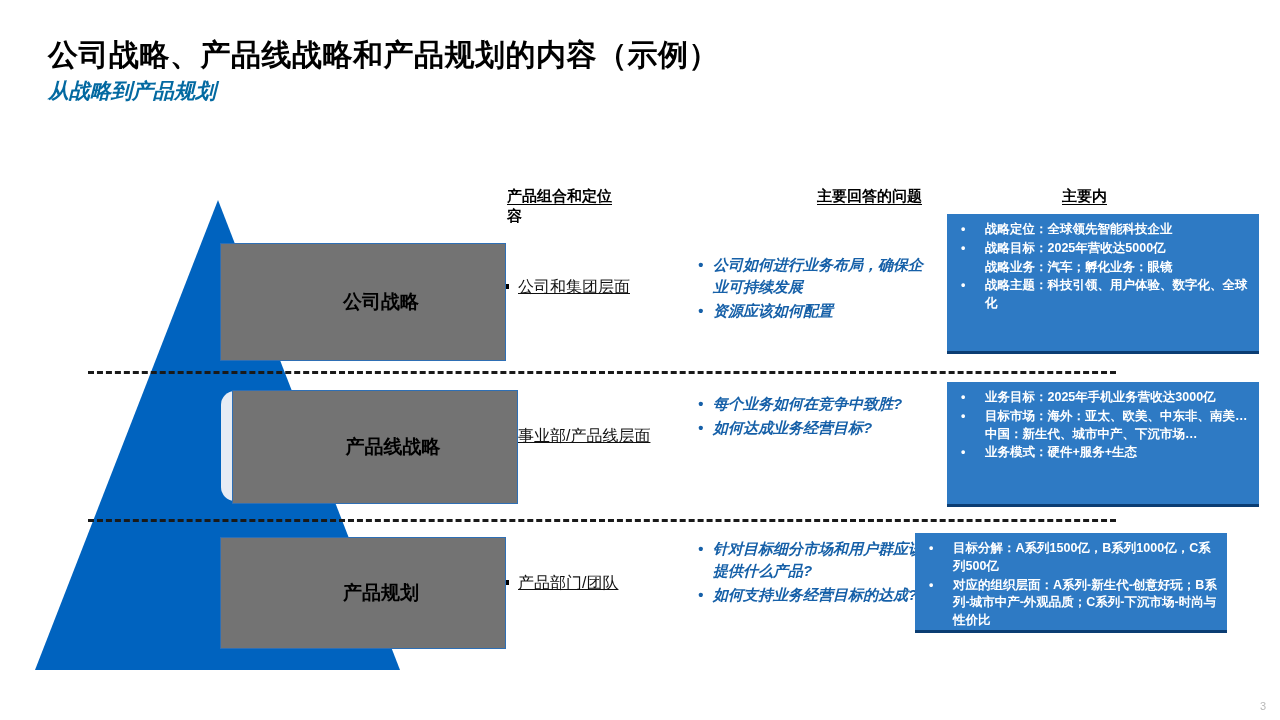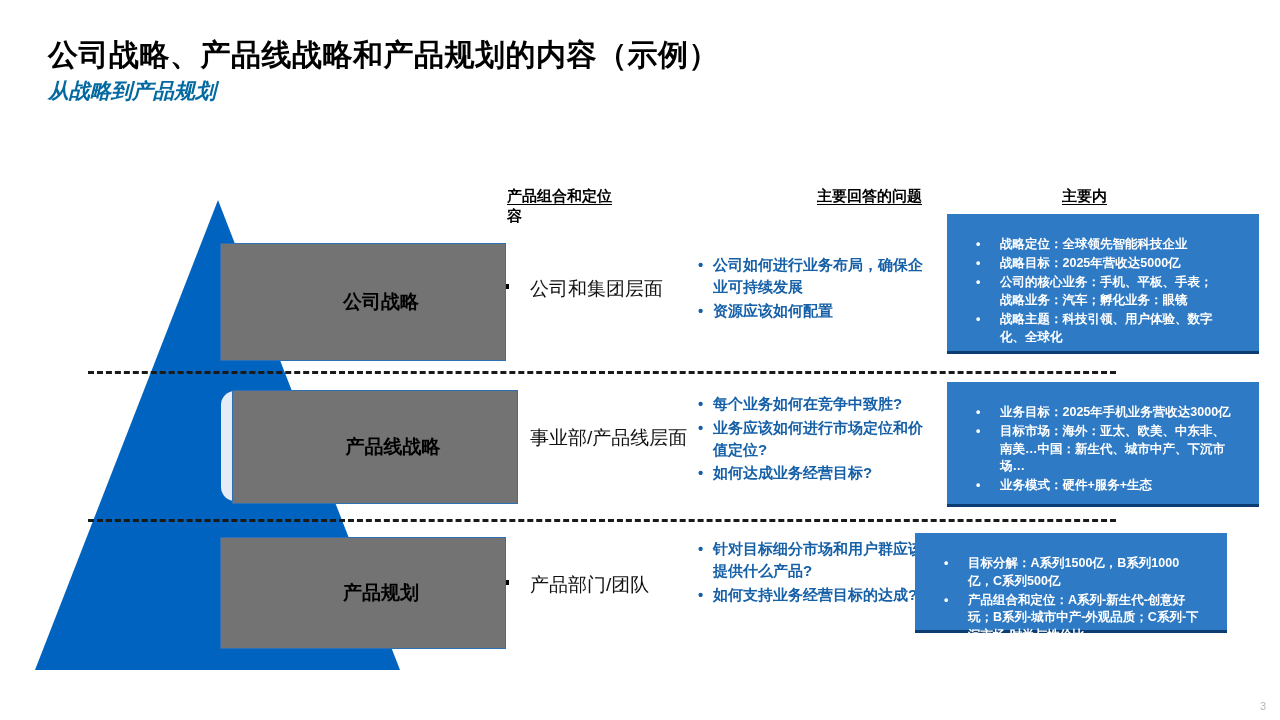--- a/index.html
+++ b/index.html
@@ -103,26 +103,27 @@
     width: 150px;
     height: 110px;
     background: #E6ECF5;
     border-radius: 14px 0 0 14px;
     z-index: 3;
   }
 
   
   .org-item {
     position: absolute;
-    font-size: 19px;
+    font-size: 16px;
     color: #111111;
     display: flex;
     align-items: flex-start;
-    gap: 21px;
+    gap: 9px;
     line-height: 1.4;
+    text-decoration: underline;
   }
   .org-item .sq {
     display: inline-block;
     width: 5px;
     height: 5px;
     background: #000000;
     margin-top: 8px;
     flex: 0 0 auto;
   }
   #org-1 { left: 504px; top: 276px; }
@@ -134,20 +135,21 @@
     position: absolute;
     width: 228px;
     font-size: 15px;
     font-weight: bold;
     color: #1660A8;
     line-height: 1.45;
   }
   .question-list li {
     margin: 0 0 2px 0;
     padding: 0;
+    font-style: italic;
   }
   .question-list ul {
     margin: 0;
     padding-left: 16px;
     list-style: none;
   }
   .question-list li::before {
     content: "•";
     position: absolute;
     margin-left: -15px;
@@ -162,21 +164,21 @@
     background: #2E7AC4;
     border-bottom: 3px solid #0B3D73;
     box-sizing: border-box;
     padding: 7px 10px 7px 8px;
     color: #ffffff;
     font-size: 12.5px;
     font-weight: bold;
     line-height: 1.42;
   }
   .content-box ul {
-    margin: 15px;
+    margin: 0;
     padding: 0;
     list-style: none;
   }
   .content-box li {
     position: relative;
     padding-left: 30px;
     margin-bottom: 1px;
   }
   .content-box li::before {
     content: "•";
@@ -254,49 +256,47 @@
 
 <div class="question-list" id="questions-1">
   <ul>
     <li>公司如何进行业务布局，确保企业可持续发展</li>
     <li>资源应该如何配置</li>
   </ul>
 </div>
 <div class="question-list" id="questions-2">
   <ul>
     <li>每个业务如何在竞争中致胜?</li>
-    <li>业务应该如何进行市场定位和价值定位?</li>
     <li>如何达成业务经营目标?</li>
   </ul>
 </div>
 <div class="question-list" id="questions-3">
   <ul>
     <li>针对目标细分市场和用户群应该提供什么产品?</li>
     <li>如何支持业务经营目标的达成?</li>
   </ul>
 </div>
 
 <div class="content-box" id="content-box-1">
   <ul>
     <li>战略定位：全球领先智能科技企业</li>
     <li>战略目标：2025年营收达5000亿</li>
-    <li>公司的核心业务：手机、平板、手表；</li>
     <div class="sub">战略业务：汽车；孵化业务：眼镜</div>
     <li>战略主题：科技引领、用户体验、数字化、全球化</li>
   </ul>
 </div>
 
 <div class="content-box" id="content-box-2">
   <ul>
     <li>业务目标：2025年手机业务营收达3000亿</li>
     <li>目标市场：海外：亚太、欧美、中东非、南美…中国：新生代、城市中产、下沉市场…</li>
     <li>业务模式：硬件+服务+生态</li>
   </ul>
 </div>
 
 <div class="content-box" id="content-box-3">
   <ul>
     <li>目标分解：A系列1500亿，B系列1000亿，C系列500亿</li>
-    <li>产品组合和定位：A系列-新生代-创意好玩；B系列-城市中产-外观品质；C系列-下沉市场-时尚与性价比</li>
+    <li>对应的组织层面：A系列-新生代-创意好玩；B系列-城市中产-外观品质；C系列-下沉市场-时尚与性价比</li>
   </ul>
 </div>
 
 <div id="page-number">3</div>
 
 </body></html>

